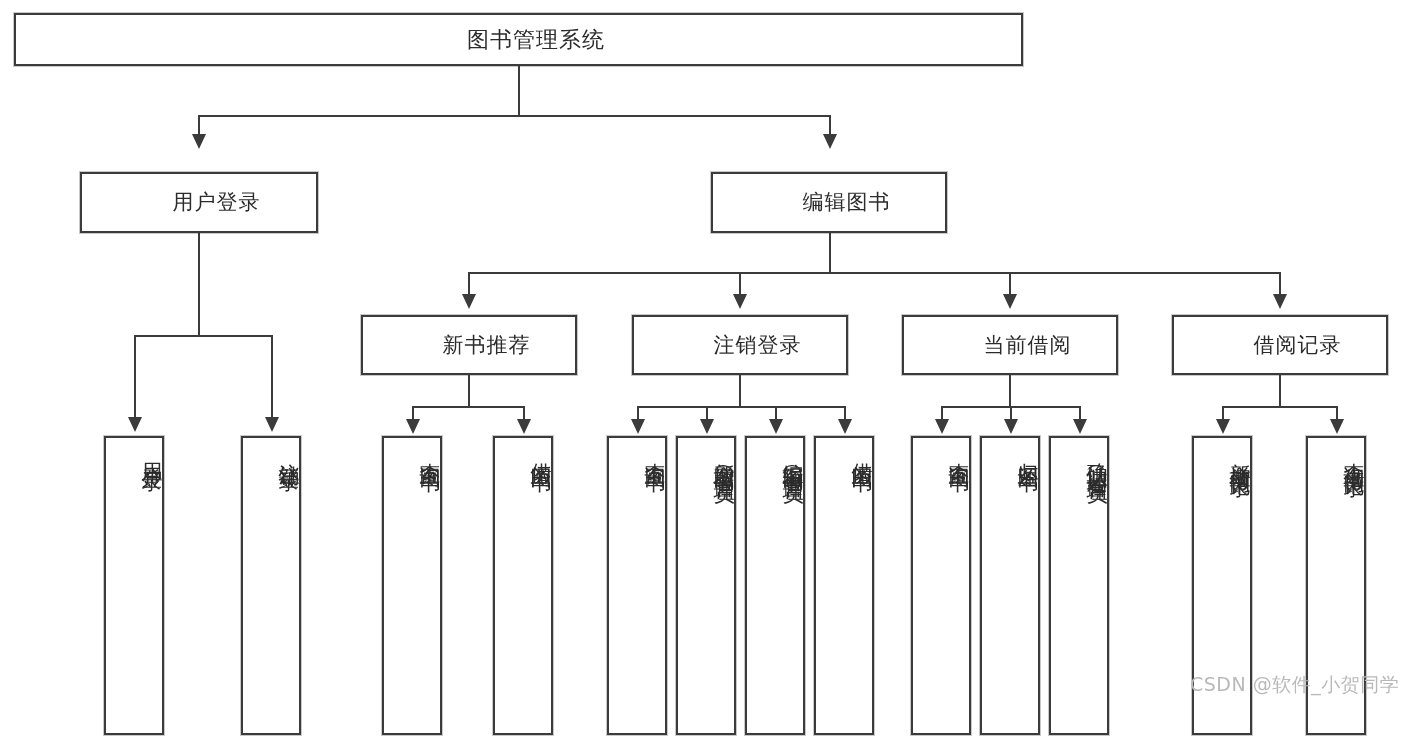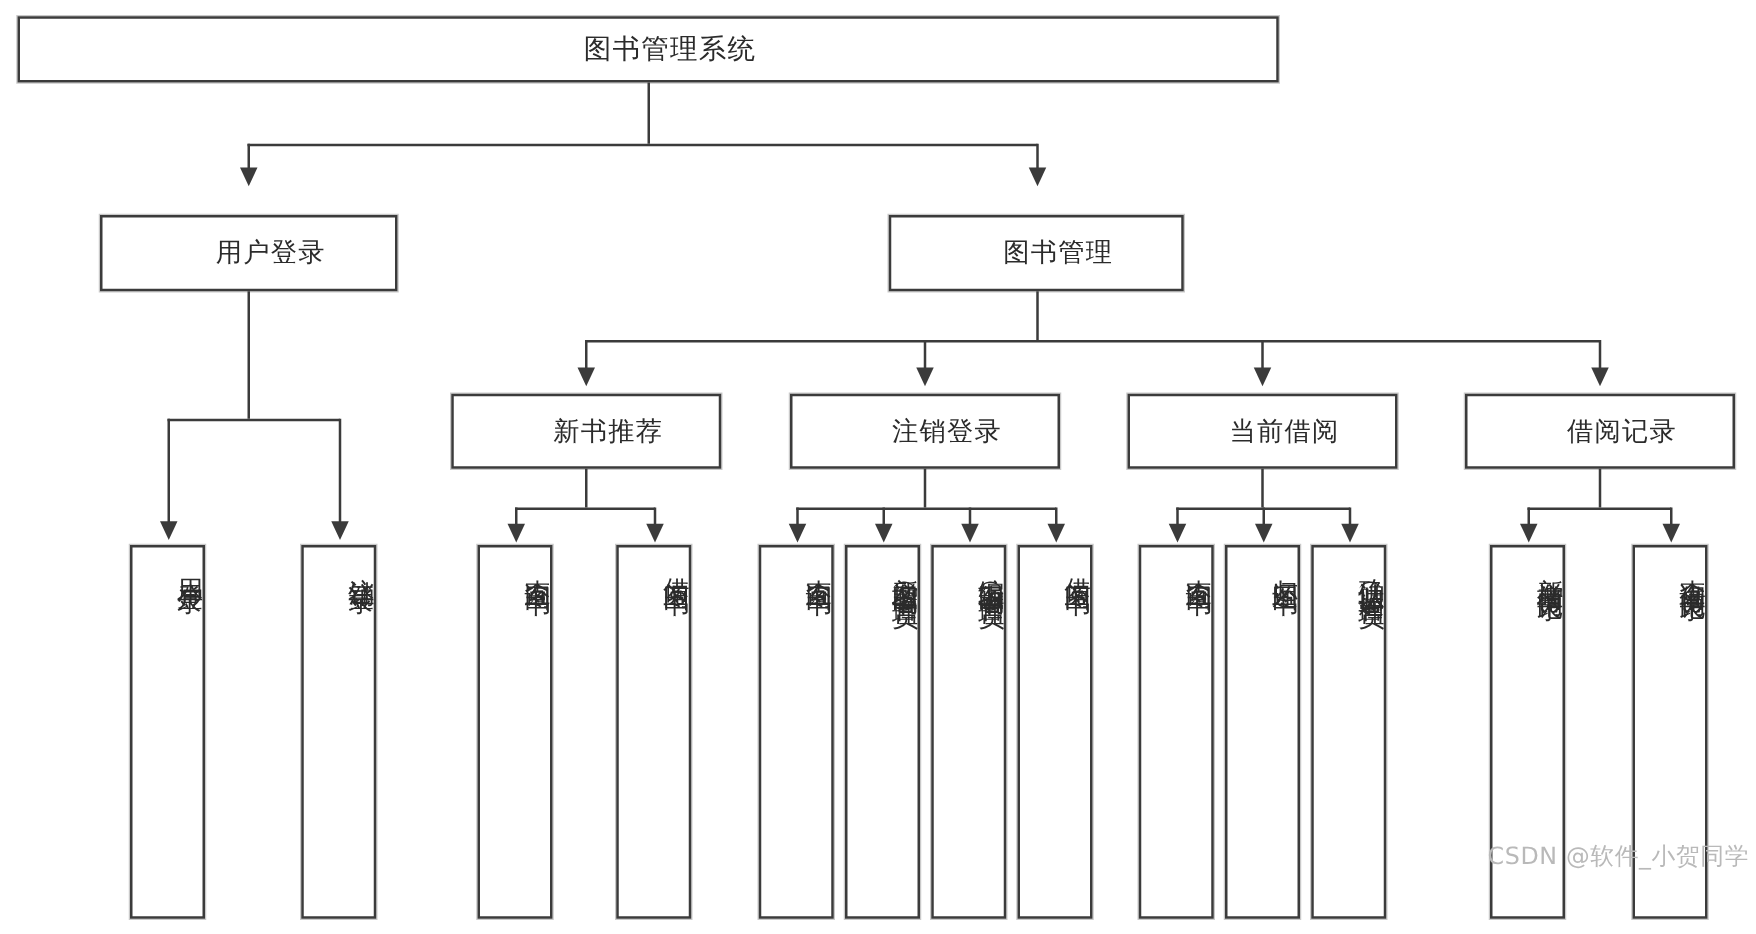--- a/index.html
+++ b/index.html
@@ -105,21 +105,21 @@
 
   <div class="vline" style="left:198px; top:115px; height:21px;"></div>
   <div class="arrow" style="left:192px; top:134px;"></div>
   <div class="vline" style="left:829px; top:115px; height:21px;"></div>
   <div class="arrow" style="left:823px; top:134px;"></div>
 
   <div class="node" style="left:80px; top:172px; width:238px; height:61px;">
     <span class="label">用户登录</span>
   </div>
   <div class="node" style="left:711px; top:172px; width:236px; height:61px;">
-    <span class="label">图书管理</span>
+    <span class="label">编辑图书</span>
   </div>
 
   <div class="vline" style="left:198px; top:233px; height:102px;"></div>
   <div class="hline" style="left:134px; top:335px; width:138px;"></div>
   <div class="vline" style="left:134px; top:335px; height:84px;"></div>
   <div class="arrow" style="left:128px; top:417px;"></div>
   <div class="vline" style="left:271px; top:335px; height:84px;"></div>
   <div class="arrow" style="left:265px; top:417px;"></div>
 
   <div class="vline" style="left:829px; top:233px; height:39px;"></div>

